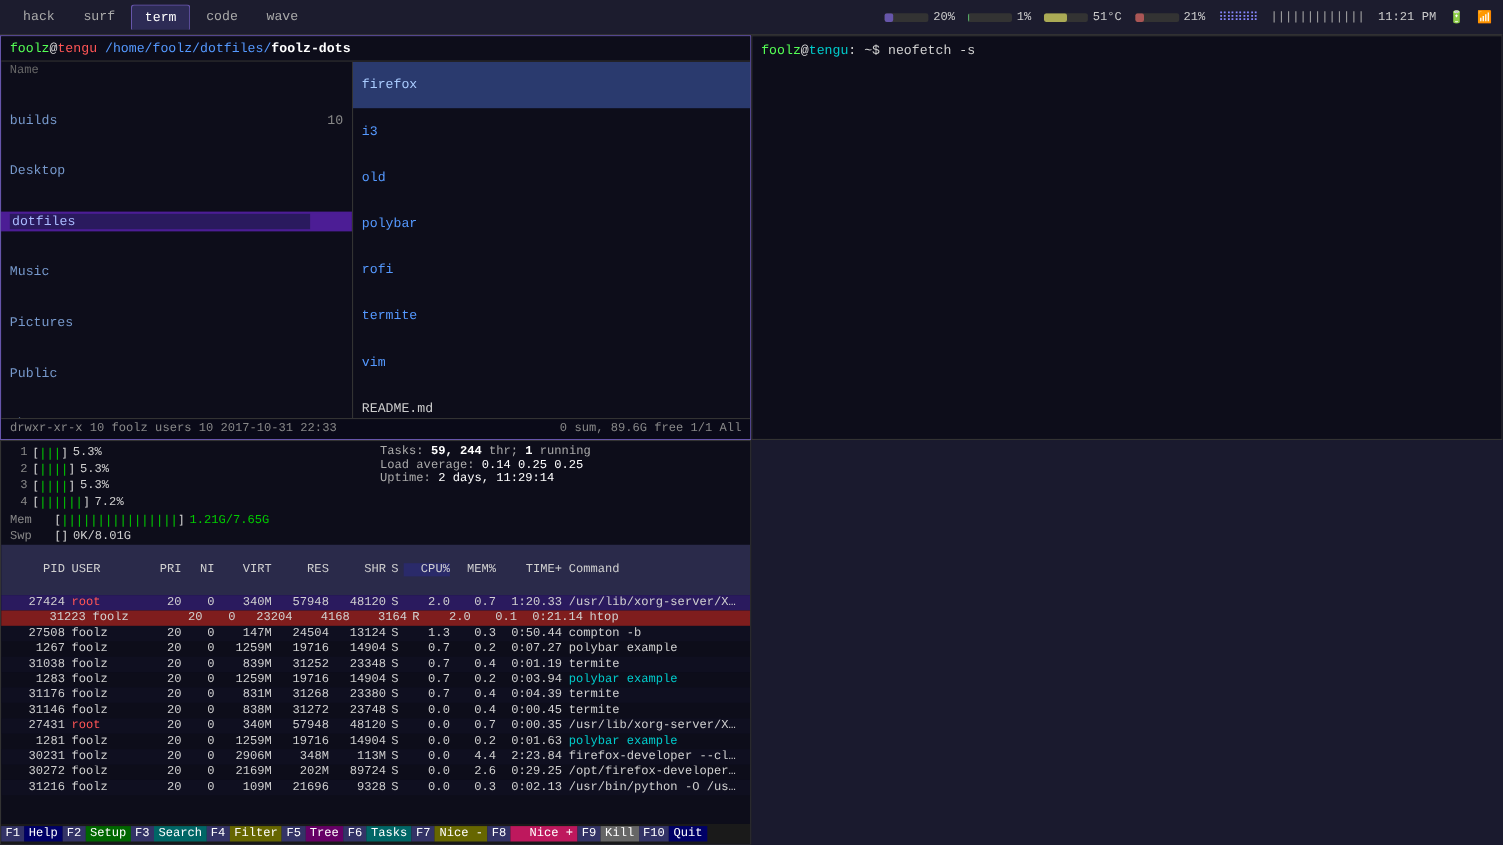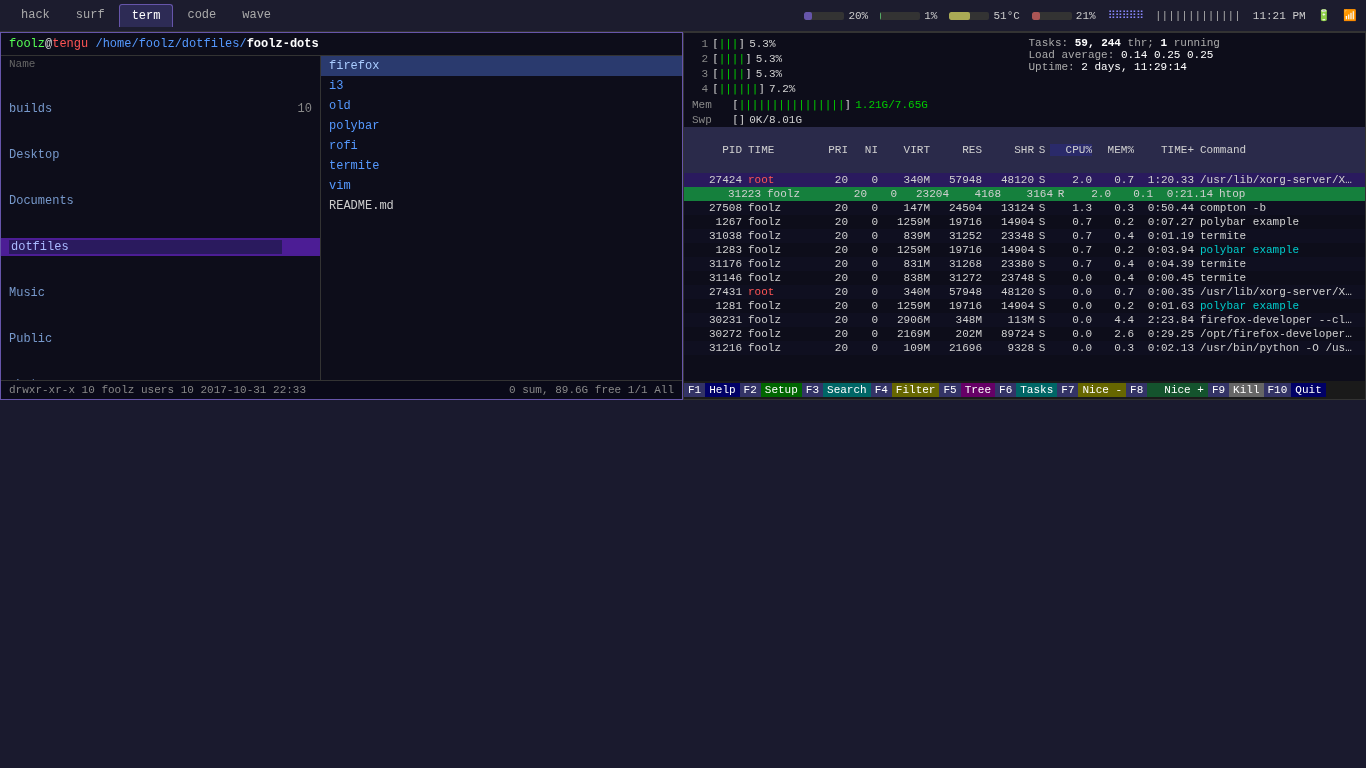--- a/index.html
+++ b/index.html
@@ -142,21 +142,21 @@
       overflow-y: auto;
     }
     .fm-row {
       display: flex;
       padding: 2px 8px;
       margin-top: 28px;
     }
     .fm-row .name { flex: 1; color: #7799cc; }
     .fm-row .count { width: 30px; text-align: right; color: #888; }
     .fm-file {
-      padding: 3px 8px;
+      padding: 14px 8px;
       color: #cccccc;
       font-size: 12px;
     }
     .fm-file.dir { color: #5599ff; }
     .fm-file.selected-row { background: #2a3a6e; color: #aaccff; }
     .fm-footer {
       padding: 3px 8px;
       color: #888;
       font-size: 11px;
       border-top: 1px solid #333;
@@ -236,21 +236,21 @@
       color: #d0d0d0;
     }
     .htop-col { overflow: hidden; white-space: nowrap; }
     .htop-row {
       display: flex;
       padding: 1px 8px;
       font-size: 11px;
       color: #d0d0d0;
     }
     .htop-row.row-blue { background: #2a1a5e; }
-    .htop-row.row-green { background: #15803d; padding-left: 27px; }
+    .htop-row.row-green { background: #7f1d1d; padding-left: 27px; }
     .htop-row:nth-child(even) { background: #0f0f20; }
     .htop-row.row-blue:nth-child(even) { background: #2a1a5e; }
     .htop-row.row-green:nth-child(even) { background: #1a3a1a; }
     .col-pid { width: 50px; text-align: right; }
     .col-user { width: 70px; padding-left: 6px; }
     .col-pri { width: 36px; text-align: right; }
     .col-ni { width: 30px; text-align: right; }
     .col-virt { width: 52px; text-align: right; }
     .col-res { width: 52px; text-align: right; }
     .col-shr { width: 52px; text-align: right; }
@@ -354,30 +354,30 @@
             <span style="width:30px;text-align:right;"></span>
         </div>
         <div class="fm-row">
           <span class="name" style="color:#7799cc;">builds</span>
             <span class="count">10</span>
         </div>
         <div class="fm-row">
           <span class="name" style="color:#7799cc;">Desktop</span>
             <span class="count"></span>
         </div>
-        <div class="fm-row">
-          <span class="name" style="color:#7799cc;">Documents</span>
-            <span class="count"></span>
-        </div>
         <div class="fm-row" style="background:#4c1d95;">
           <span class="name" style="color:#aabbff;background:#2a1a5e;padding:0 2px;">dotfiles</span>
             <span class="count"></span>
         </div>
         <div class="fm-row">
           <span class="name" style="color:#7799cc;">Music</span>
+            <span class="count"></span>
+        </div>
+        <div class="fm-row">
+          <span class="name" style="color:#7799cc;">Pictures</span>
             <span class="count"></span>
         </div>
         <div class="fm-row">
           <span class="name" style="color:#7799cc;">Public</span>
             <span class="count"></span>
         </div>
         <div class="fm-row">
           <span class="name" style="color:#7799cc;text-decoration:underline;">shots</span>
             <span class="count"></span>
         </div>
@@ -400,20 +400,30 @@
         <div class="fm-file dir">vim</div>
         <div class="fm-file">README.md</div>
       </div>
     </div>
     <div class="fm-footer">
       <span>drwxr-xr-x 10 foolz users 10 2017-10-31 22:33</span>
       <span>0 sum, 89.6G free  1/1  All</span>
     </div>
   </div>
 
+  <div id="neofetch-pane" class="pane">
+    <div class="term-content" style="padding:4px 8px 0;">
+      <span class="prompt-green">foolz</span><span class="prompt-at">@</span><span class="prompt-cyan">tengu</span><span>: ~$ neofetch -s</span>
+    </div>
+    <div class="nf-content">
+      
+      
+    </div>
+
+  </div>
 
   <div id="htop-pane">
     <div class="htop-top">
       <div class="htop-cpus">
         <div class="htop-cpu-row">
           <span class="htop-cpu-num">1</span>
           <span class="htop-bar">
             <span class="bracket">[</span>
               <span class="bar-green">|||</span>
               <span style="color:#333;font-size:11px;">                              </span>
@@ -480,21 +490,21 @@
         </div>
         <div>
           <span class="hs-label">Uptime: </span><span class="hs-bold">2 days, 11:29:14</span>
         </div>
       </div>
     </div>
 
     <div class="htop-table">
       <div class="htop-thead">
         <span class="htop-col col-pid">PID</span>
-        <span class="htop-col col-user">TIME</span>
+        <span class="htop-col col-user">USER</span>
         <span class="htop-col col-pri">PRI</span>
         <span class="htop-col col-ni">NI</span>
         <span class="htop-col col-virt">VIRT</span>
         <span class="htop-col col-res">RES</span>
         <span class="htop-col col-shr">SHR</span>
         <span class="htop-col col-s">S</span>
         <span class="htop-col col-cpu" style="background:#2a2a6a;">CPU%</span>
         <span class="htop-col col-mem">MEM%</span>
         <span class="htop-col col-time">TIME+</span>
         <span class="htop-col col-cmd">Command</span>
@@ -707,21 +717,21 @@
       <div class="htop-fkey">
         <span class="fkey-num">F6</span>
           <span class="fkey-label" style="background:#006666;color:#ffffff;">Tasks</span>
       </div>
       <div class="htop-fkey">
         <span class="fkey-num">F7</span>
           <span class="fkey-label" style="background:#666600;color:#ffffff;">Nice -</span>
       </div>
       <div class="htop-fkey">
         <span class="fkey-num">F8</span>
-          <span class="fkey-label" style="background:#14532d;color:#ffffff;padding-left:17px;">Nice +</span>
+          <span class="fkey-label" style="background:#be185d;color:#ffffff;padding-left:17px;">Nice +</span>
       </div>
       <div class="htop-fkey">
         <span class="fkey-num">F9</span>
           <span class="fkey-label" style="background:#666666;color:#ffffff;">Kill</span>
       </div>
       <div class="htop-fkey">
         <span class="fkey-num">F10</span>
           <span class="fkey-label" style="background:#000066;color:#ffffff;">Quit</span>
       </div>
     </div>

